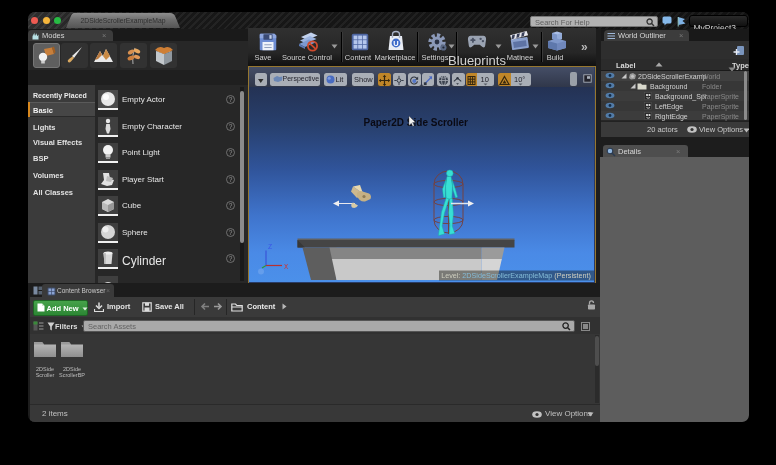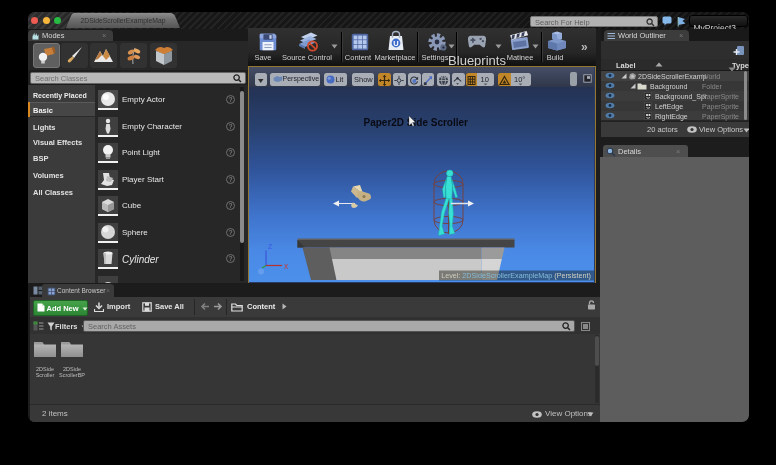--- a/index.html
+++ b/index.html
@@ -94,27 +94,20 @@
       <ellipse cx="8" cy="13" rx="3.6" ry="2.1" transform="rotate(-20 8 13)" fill="#cc7f3e"></ellipse>
       <ellipse cx="14" cy="12" rx="3.2" ry="1.9" fill="#e09858" transform="rotate(20 14 12)"></ellipse>
     </svg>
     <svg class="a" style="left:125px;top:15px;" width="22" height="23" viewBox="0 0 22 23">
       <path d="M3 7 L11 4 L19 7 L11 10 Z" fill="#d8b080"></path>
       <path d="M3 7 L3 17 L11 21 L11 10 Z" fill="#c3c8cc"></path>
       <path d="M19 7 L19 17 L11 21 L11 10 Z" fill="#8f979e"></path>
       <path d="M2 6 Q6 1 11 4 Q16 1 20 6 L11 10 Z" fill="#cf7f35"></path>
     </svg>
 
-    <div class="a" style="left:2px;top:42.5px;width:216px;height:12px;background:#b9b9b9;border-radius:2px;border:1px solid #666;box-sizing:border-box;">
-      <span class="a txt" style="left:4px;top:1px;font-size:7.5px;color:#707070;">Search Classes</span>
-      <svg class="a" style="right:3px;top:1.5px;" width="9" height="9" viewBox="0 0 9 9">
-          <circle cx="3.6" cy="3.6" r="2.7" fill="none" stroke="#222" stroke-width="1.3"></circle>
-          <line x1="5.7" y1="5.7" x2="8" y2="8" stroke="#222" stroke-width="1.5"></line>
-        </svg>
-    </div>
 
     <div class="a" style="left:0;top:56px;width:67px;height:198px;background:#3b3b3b;"></div>
     <span class="a txt" style="left:5px;top:63px;font-size:7px;font-weight:bold;color:#ececec;">Recently Placed</span>
     <div class="a" style="left:0;top:73px;width:67px;height:15px;background:#464646;border-top:1px solid #5a5a5a;border-bottom:1px solid #2a2a2a;box-sizing:border-box;"></div>
     <div class="a" style="left:0;top:73px;width:2px;height:15px;background:#d8881e;"></div>
     <span class="a txt" style="left:5px;top:76.5px;font-size:7.5px;font-weight:bold;color:#f2f2f2;">Basic</span>
     <span class="a txt" style="left:5px;top:93.5px;font-size:7.5px;font-weight:bold;color:#e2e2e2;">Lights</span>
     <span class="a txt" style="left:5px;top:109px;font-size:7.5px;font-weight:bold;color:#e2e2e2;">Visual Effects</span>
     <span class="a txt" style="left:5px;top:124.5px;font-size:7.5px;font-weight:bold;color:#e2e2e2;">BSP</span>
     <span class="a txt" style="left:5px;top:141.5px;font-size:7.5px;font-weight:bold;color:#e2e2e2;">Volumes</span>
@@ -189,21 +182,21 @@
           <circle cx="4.5" cy="4.5" r="4" fill="none" stroke="#808080" stroke-width="0.8"></circle>
           <text x="4.5" y="7" font-size="6.5" fill="#999" text-anchor="middle">?</text>
         </svg>
 
       <div class="a" style="left:3px;top:164px;width:20px;height:20px;background:#3f3f3f;border-bottom:2px solid #f0f0f0;box-sizing:border-box;">
         <svg width="20" height="18">
             <path d="M5.5 4 L14.5 4 L13.5 15 L6.5 15 Z" fill="#d9d9d9"></path>
             <ellipse cx="10" cy="4" rx="4.5" ry="1.6" fill="#efefef"></ellipse>
             <path d="M5.5 4 L8 4.2 L7.8 15 L6.5 15 Z" fill="#bdbdbd"></path>
           </svg></div>
-      <span class="a txt" style="left:27px;top:169px;font-size:10px;color:#e6e6e6;font-style:italic;">Cylinder</span>
+      <span class="a txt" style="left:27px;top:169px;font-size:12px;color:#e6e6e6;">Cylinder</span>
       <svg class="a" style="left:131px;top:169px;" width="9" height="9" viewBox="0 0 9 9">
           <circle cx="4.5" cy="4.5" r="4" fill="none" stroke="#808080" stroke-width="0.8"></circle>
           <text x="4.5" y="7" font-size="6.5" fill="#999" text-anchor="middle">?</text>
         </svg>
 
       <div class="a" style="left:3px;top:190.5px;width:20px;height:20px;background:#3f3f3f;">
         <svg width="20" height="10">
             <circle cx="10" cy="8" r="6" fill="#d0d0d0"></circle>
           </svg></div>
     </div>

